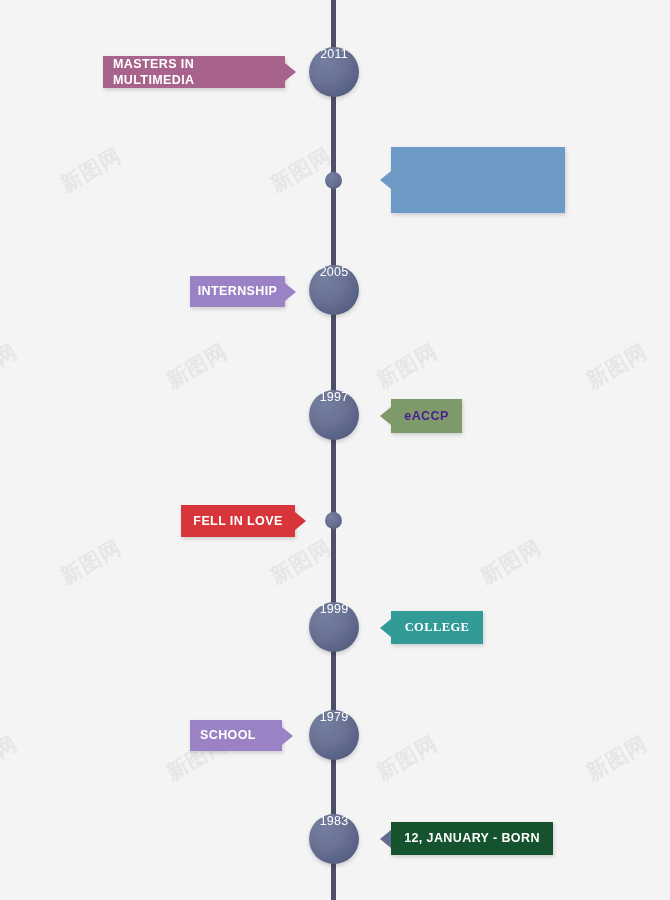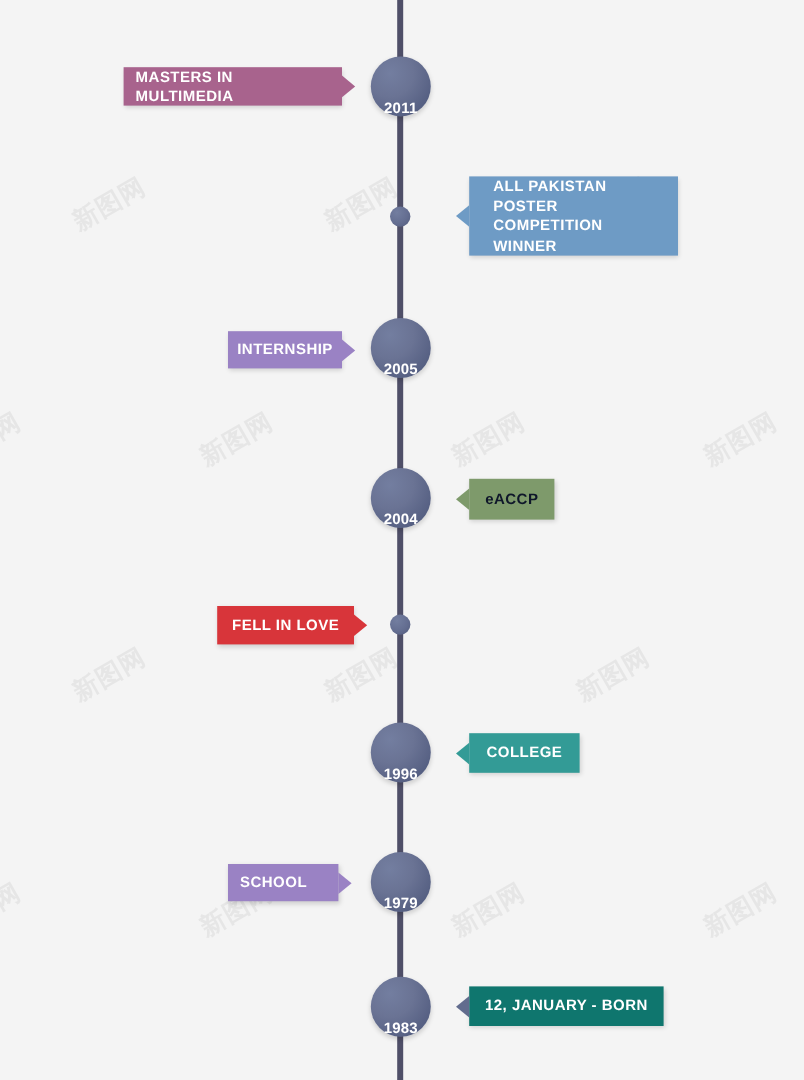--- a/index.html
+++ b/index.html
@@ -54,23 +54,23 @@
   
   .node-year {
     position: absolute;
     width: 50px;
     height: 50px;
     border-radius: 50%;
     background: radial-gradient(circle at 32% 28%, #737ea0 0%, #6a7394 40%, #555f82 78%, #4b5373 100%);
     box-shadow: 0 2px 4px rgba(0,0,0,0.18);
     color: #ffffff;
     font-size: 12.5px;
-    font-weight: bold;
+    font-weight: normal;
     display: flex;
-    align-items: flex-end;
+    align-items: flex-start;
     justify-content: center;
     z-index: 3;
     letter-spacing: 0.2px;
   }
   .node-dot {
     position: absolute;
     width: 17px;
     height: 17px;
     border-radius: 50%;
     background: radial-gradient(circle at 34% 30%, #737ea0 0%, #646e91 55%, #515a7c 100%);
@@ -147,60 +147,57 @@
   <div id="events-layer">
       <div class="node-year" style="left: 309px; top: 47px;">
         <span>2011</span>
       </div>
       <div class="label point-right" style="left: 103px; top: 56px; width: 182px; height: 32px; background: rgb(168, 99, 141); color: rgb(168, 99, 141); justify-content: center; padding: 0px 10px;">
         <span class="label-text" style="color: #ffffff;">MASTERS IN MULTIMEDIA</span>
         <span class="tail"></span>
       </div>
       <div class="node-dot" style="left: 325px; top: 172px;"></div>
       <div class="label point-left" style="left: 391px; top: 147px; width: 174px; height: 66px; background: rgb(110, 155, 197); color: rgb(110, 155, 197); justify-content: flex-start; padding: 0px 10px 0px 20px;">
-        <span class="label-text" style="color: rgb(255, 255, 255);">ALL PAKISTAN
-POSTER COMPETITION
-WINNER</span>
         <span class="tail"></span>
       </div>
       <div class="node-year" style="left: 309px; top: 265px;">
         <span>2005</span>
       </div>
       <div class="label point-right" style="left: 190px; top: 276px; width: 95px; height: 31px; background: rgb(154, 130, 196); color: rgb(154, 130, 196); justify-content: center; padding: 0px 10px;">
         <span class="label-text" style="color: rgb(255, 255, 255); text-align: center;">INTERNSHIP</span>
         <span class="tail"></span>
       </div>
       <div class="node-year" style="left: 309px; top: 390px;">
-        <span>2004</span>
+        <span>1997</span>
       </div>
       <div class="label point-left" style="left: 391px; top: 399px; width: 71px; height: 34px; background: rgb(126, 154, 107); color: rgb(126, 154, 107); justify-content: center; padding: 0px 10px;">
-        <span class="label-text" style="color: #0f172a;">eACCP</span>
+        <span class="label-text" style="color: #4c1d95;">eACCP</span>
         <span class="tail"></span>
       </div>
       <div class="node-dot" style="left: 325px; top: 512px;"></div>
       <div class="label point-right" style="left: 181px; top: 505px; width: 114px; height: 32px; background: rgb(216, 53, 58); color: rgb(216, 53, 58); justify-content: center; padding: 0px 4px;">
         <span class="label-text" style="color: rgb(255, 255, 255);">FELL IN LOVE</span>
         <span class="tail"></span>
       </div>
       <div class="node-year" style="left: 309px; top: 602px;">
-        <span>1996</span>
-      </div>
-      <div class="label point-left" style="left: 391px; top: 611px; width: 92px; height: 33px; background: rgb(51, 155, 150); color: rgb(51, 155, 150); justify-content: center; padding: 0px 10px;">
+        <span>1999</span>
+      </div>
+      <div class="label point-left" style="left: 391px; top: 611px; width: 92px; height: 33px; background: rgb(51, 155, 150); color: rgb(51, 155, 150); justify-content: center; padding: 0px 10px; font-family: Liberation Serif, serif;">
         <span class="label-text" style="color: rgb(255, 255, 255);">COLLEGE</span>
         <span class="tail"></span>
       </div>
       <div class="node-year" style="left: 309px; top: 710px;">
         <span>1979</span>
       </div>
       <div class="label point-right" style="left: 190px; top: 720px; width: 92px; height: 31px; background: rgb(154, 130, 196); color: rgb(154, 130, 196); justify-content: flex-start; padding: 0px 10px;">
         <span class="label-text" style="color: rgb(255, 255, 255);">SCHOOL</span>
         <span class="tail"></span>
       </div>
       <div class="node-year" style="left: 309px; top: 814px;">
         <span>1983</span>
       </div>
-      <div class="label point-left" style="left: 391px; top: 822px; width: 162px; height: 33px; background: #0f766e; color: rgb(98, 108, 142); justify-content: center; padding: 0px 10px;">
+      <div class="label point-left" style="left: 391px; top: 822px; width: 162px; height: 33px; background: #14532d; color: rgb(98, 108, 142); justify-content: center; padding: 0px 10px;">
         <span class="label-text" style="color: rgb(255, 255, 255);">12, JANUARY - BORN</span>
         <span class="tail"></span>
       </div>
     </div>
 
 </div>
 
 </body></html>

